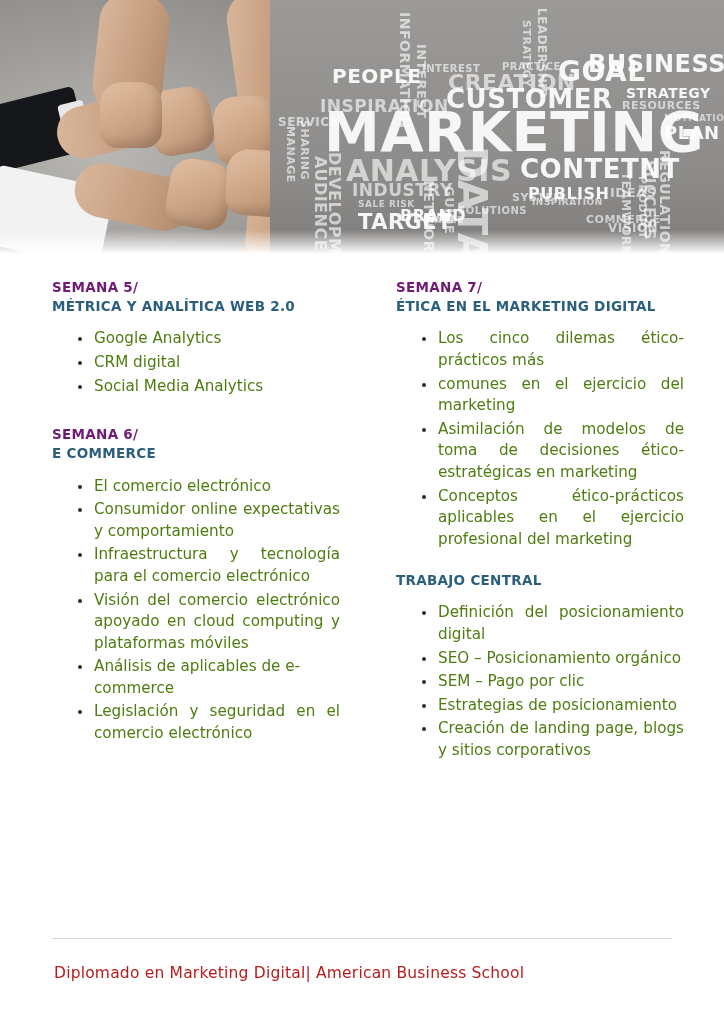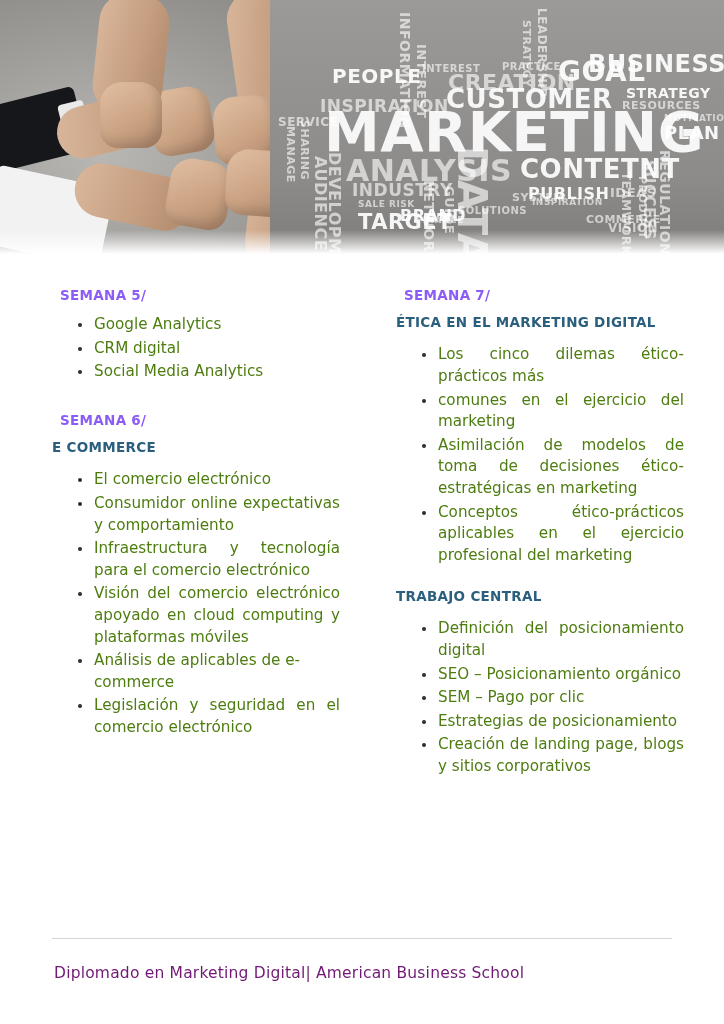--- a/index.html
+++ b/index.html
@@ -132,26 +132,26 @@
   .col {
     width: 50%;
     box-sizing: border-box;
   }
   .col.left { padding-right: 28px; }
   .col.right { padding-left: 28px; }
 
   .block { margin-bottom: 2px; }
 
   .sec-title {
-    color: #8b5cf6;
+    color: #701a75;
     font-weight: bold;
     font-size: 13.5px;
     letter-spacing: 0.3px;
     line-height: 1.65;
-    margin: 8px;
+    margin: 0;
   }
   .sec-sub {
     color: #2b5f7e;
     font-weight: bold;
     font-size: 13.5px;
     letter-spacing: 0.3px;
     line-height: 1.2;
     margin: 0 0 14px 0;
   }
 
@@ -191,21 +191,21 @@
   .footer-rule {
     position: absolute;
     left: 52px; top: 0;
     width: 620px; height: 1px;
     background: #d5d5d5;
   }
   .footer-text {
     position: absolute;
     left: 54px; top: 26px;
     font-size: 15.5px;
-    color: #701a75;
+    color: #b91c1c;
     letter-spacing: 0.2px;
   }
 </style>
 </head>
 <body>
 
 <div class="hero">
   <div class="hero-photo">
     <div class="sleeve-grey"></div>
     <div class="sleeve-black"></div>
@@ -278,20 +278,21 @@
     </div>
   <div class="hero-fade"></div>
 </div>
 
 <div class="content">
 
   <div class="col left">
 
     <div class="block">
       <p class="sec-title">SEMANA 5/</p>
+      <p class="sec-sub">MÉTRICA Y ANALÍTICA WEB 2.0</p>
       <ul class="items">
         <li class="nojust">Google Analytics</li>
         <li class="nojust">CRM digital</li>
         <li class="nojust">Social Media Analytics</li>
       </ul>
     </div>
 
     <div class="block">
       <p class="sec-title">SEMANA 6/</p>
       <p class="sec-sub">E COMMERCE</p>

